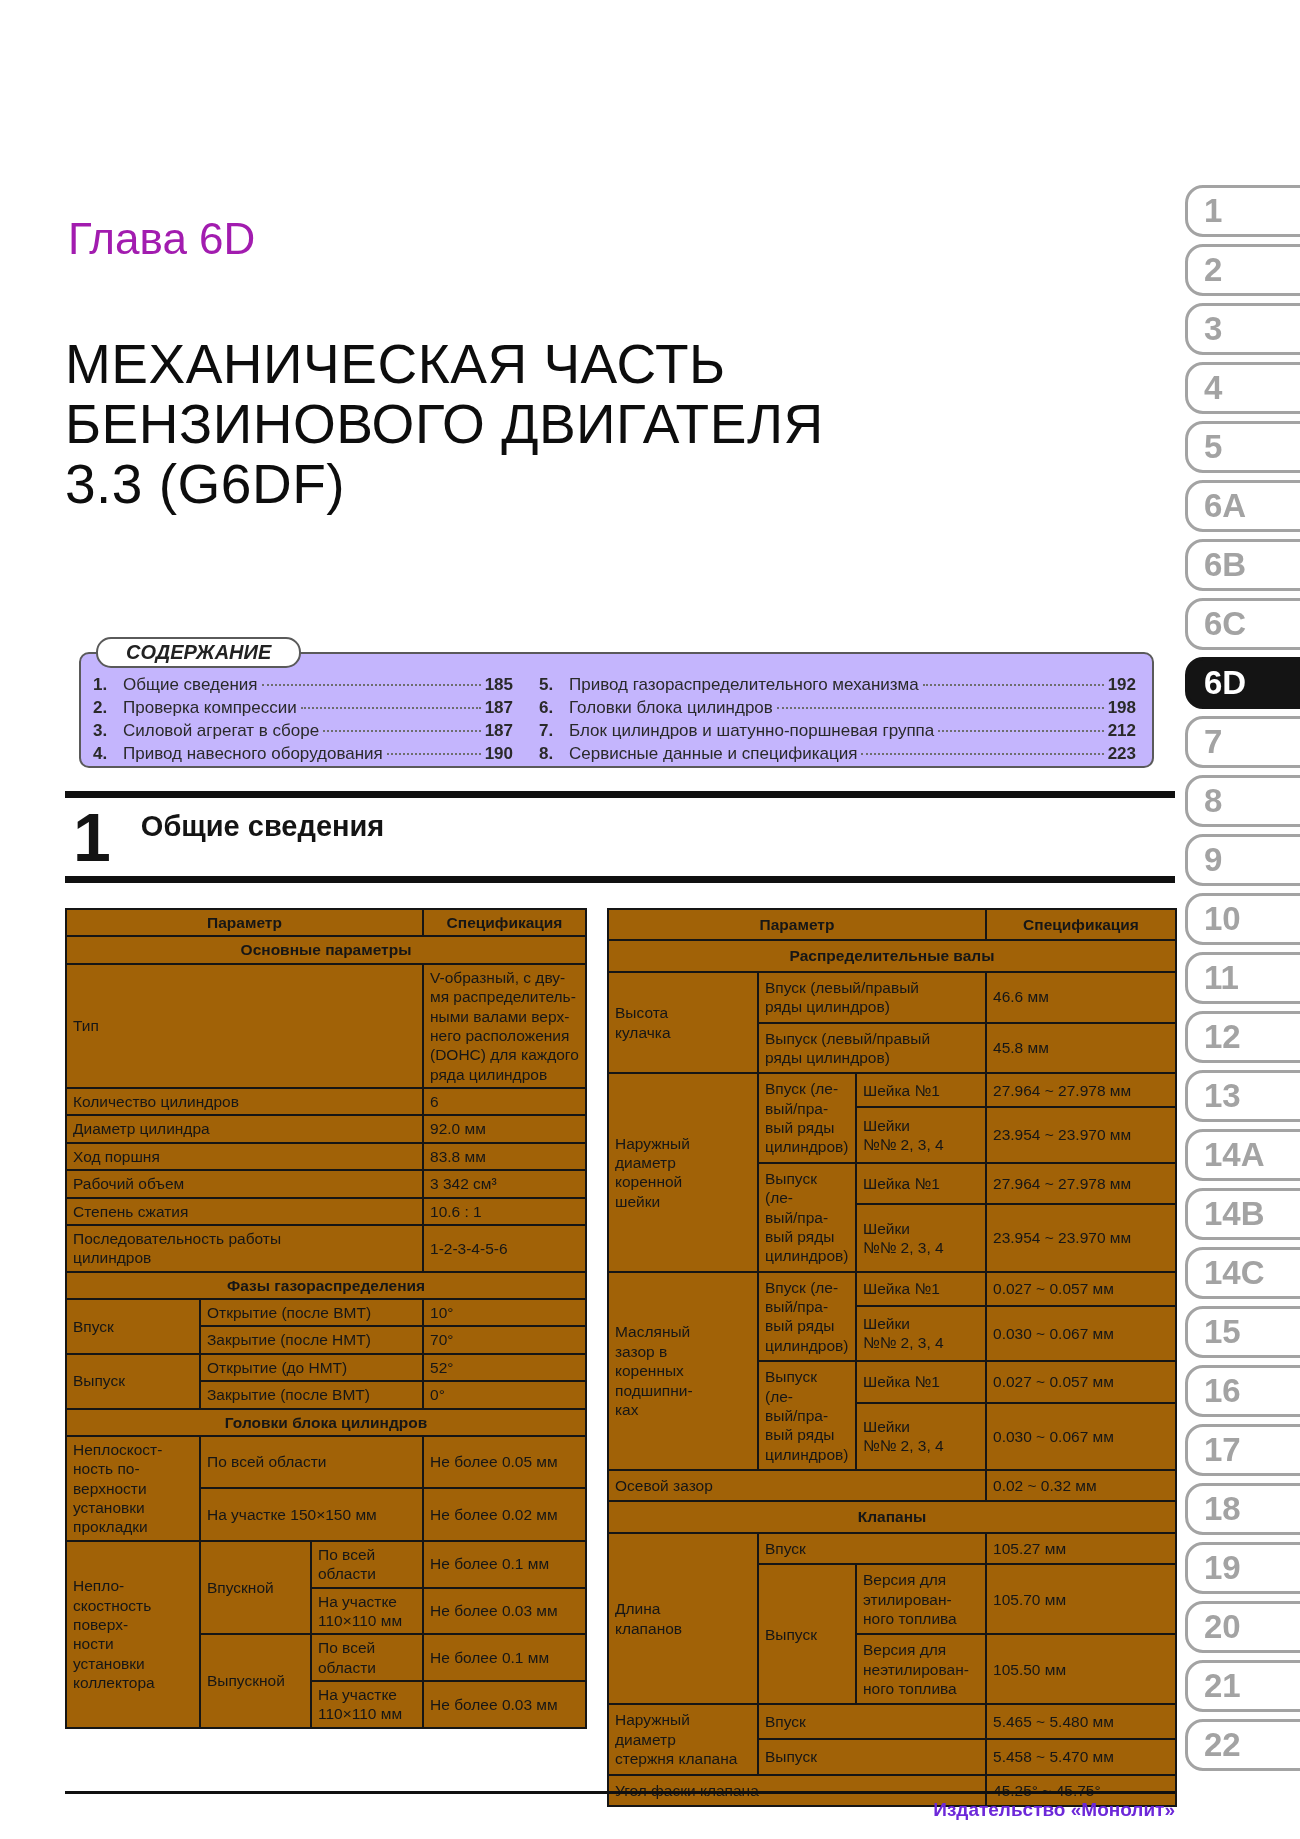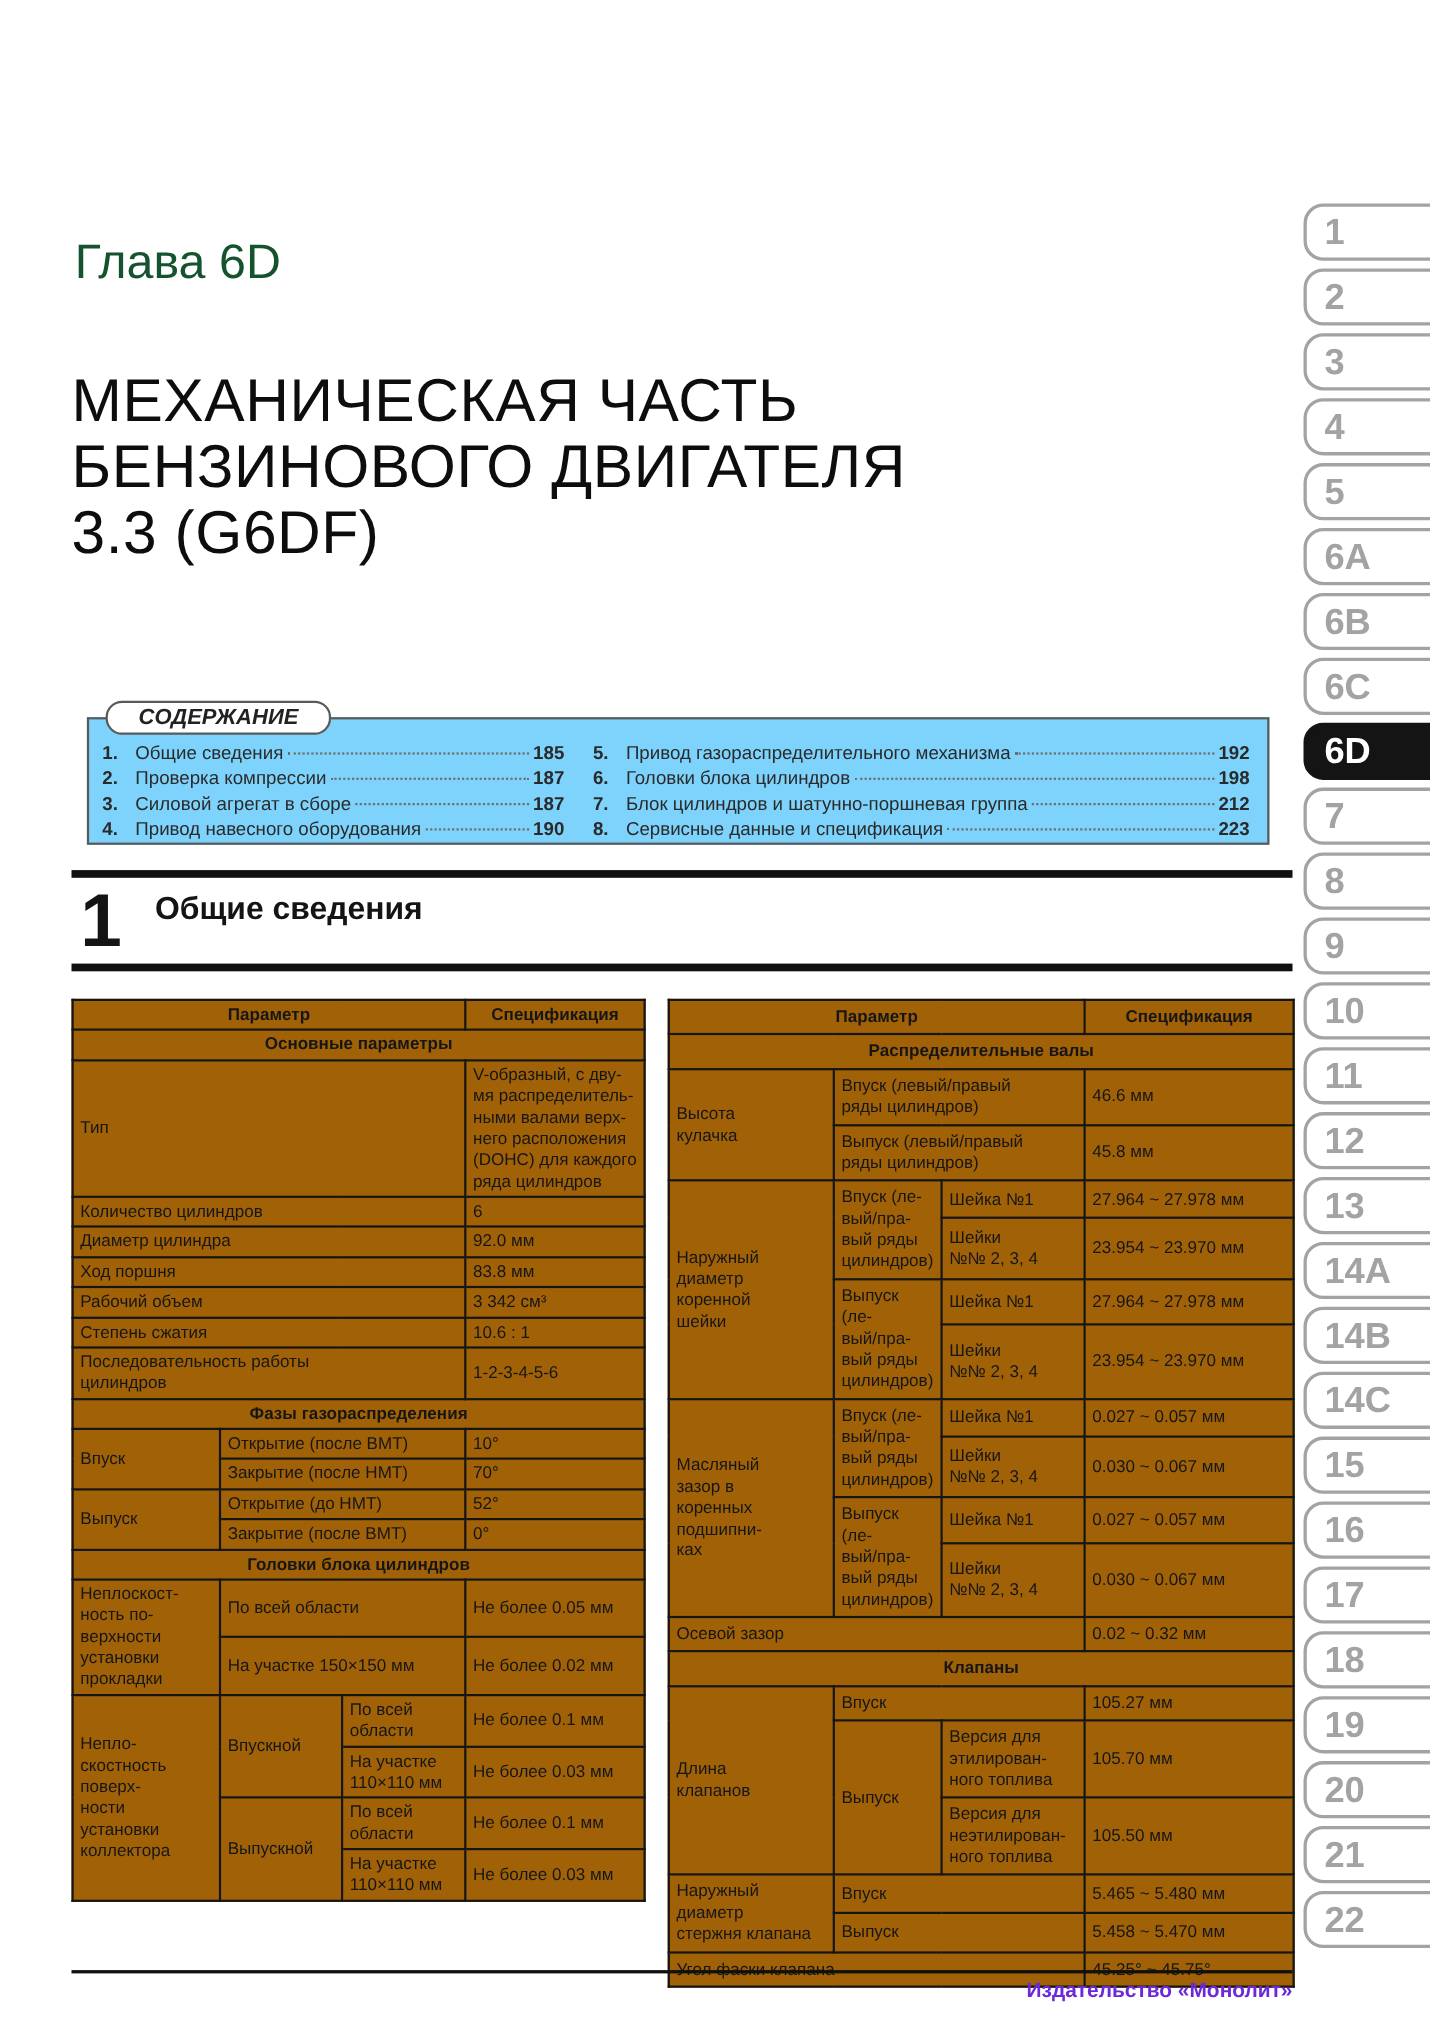--- a/index.html
+++ b/index.html
@@ -1,23 +1,23 @@
 <!DOCTYPE html>
 <html><head>
 <meta charset="utf-8">
 <style>
   html,body{margin:0;padding:0;background:#ffffff;}
   body{width:1300px;height:1839px;overflow:hidden;font-family:"Liberation Sans",sans-serif;color:#111;position:relative;}
   .page{position:absolute;inset:0;width:1300px;height:1839px;overflow:hidden;background:#fff;}
 
-  .chapter{position:absolute;left:68px;top:214px;font-size:44px;color:#14532d;}
+  .chapter{position:absolute;left:68px;top:214px;font-size:44px;color:#a21caf;}
   .main-title{position:absolute;left:65px;top:334px;font-size:55px;font-weight:normal;line-height:60px;letter-spacing:0.5px;color:#0d0d0d;}
 
   
-  .toc-box{position:absolute;left:79px;top:652px;width:1071px;height:112px;border:2px solid #5a5a5a;border-radius:0;background:#7dd3fc;}
+  .toc-box{position:absolute;left:79px;top:652px;width:1071px;height:112px;border:2px solid #5a5a5a;border-radius:10px;background:#c4b5fd;}
   .toc-label{position:absolute;left:15px;top:-17px;background:#fff;border:2px solid #5a5a5a;border-radius:15px;padding:2px 28px;font-size:20px;font-weight:bold;font-style:italic;color:#222;}
   .toc-cols{display:flex;padding:20px 16px 6px 12px;gap:26px;}
   .toc-col-left{flex:0 0 420px;}
   .toc-col-right{flex:1;}
   .toc-item{display:flex;align-items:baseline;font-size:17px;line-height:21px;margin-bottom:2px;color:#2a2a2a;}
   .toc-num{font-weight:bold;flex:0 0 30px;}
   .toc-text{flex:0 1 auto;}
   .toc-leader{flex:1 1 8px;border-bottom:2px dotted #6e6e6e;margin:0 4px;transform:translateY(-4px);min-width:8px;}
   .toc-page{flex:none;font-weight:bold;}
 

